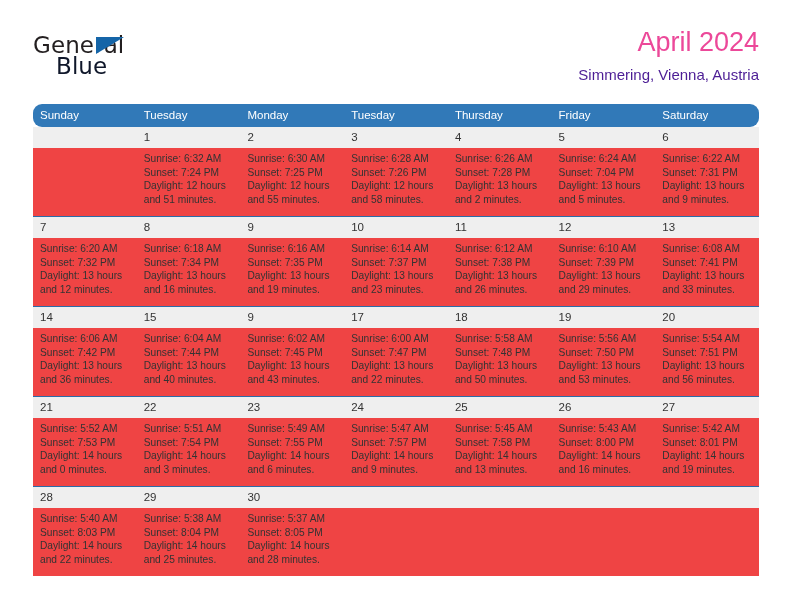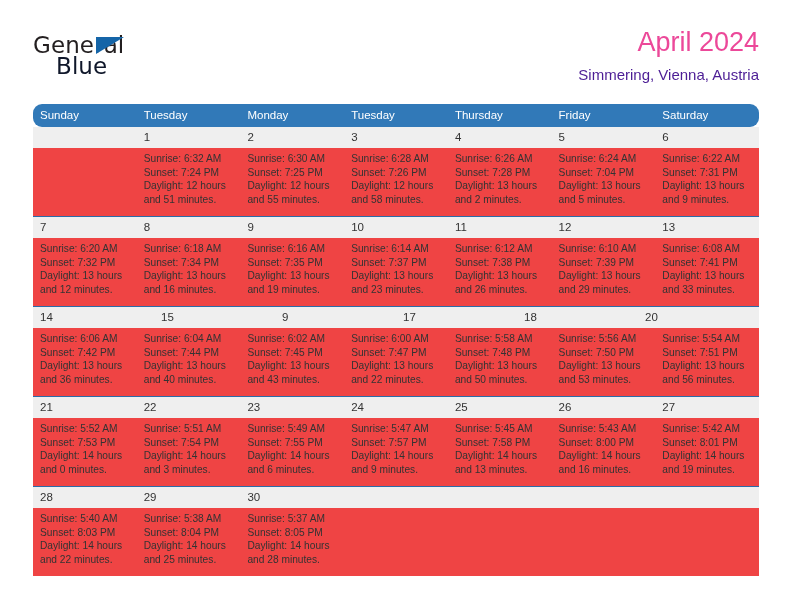--- a/index.html
+++ b/index.html
@@ -295,20 +295,21 @@
             </div>
           </div>
         </div>
         <div class="week">
           <div class="week-numbers">
             <div class="num-cell">14</div>
             <div class="num-cell">15</div>
             <div class="num-cell">9</div>
             <div class="num-cell">17</div>
             <div class="num-cell">18</div>
+            <div class="num-cell">19</div>
             <div class="num-cell">20</div>
           </div>
           <div class="week-body">
             <div class="body-cell">
               <div class="detail-line">Sunrise: 6:06 AM</div>
               <div class="detail-line">Sunset: 7:42 PM</div>
               <div class="detail-line">Daylight: 13 hours</div>
               <div class="detail-line">and 36 minutes.</div>
             </div>
             <div class="body-cell">

